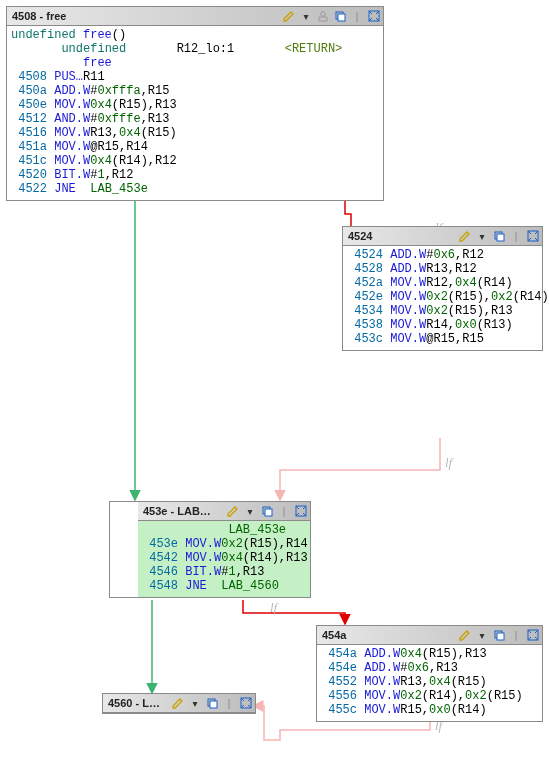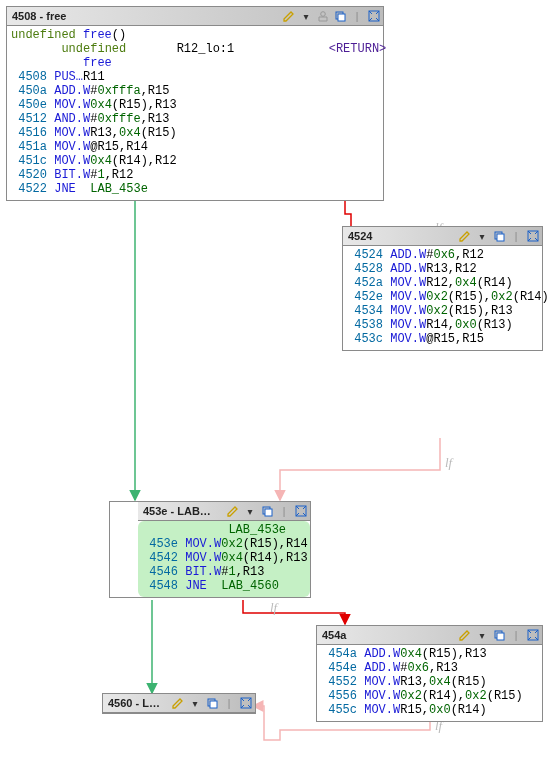--- a/index.html
+++ b/index.html
@@ -56,30 +56,29 @@
     color: #333;
   }
   .tb-btn svg { width: 14px; height: 14px; }
   .content {
     padding: 2px 4px 4px 4px;
     white-space: pre;
     line-height: 14px;
   }
   .highlight .content {
     background: #c5f0c5;
-    border-radius: 6px;
   }
   .addr { color: #0369a1; }
   .mnem { color: #1a1ad6; }
   .reg  { color: #000000; }
   .num  { color: #006400; }
   .kw   { color: #1a1ad6; }
-  .type { color: #4d7c0f; margin-top: 19px; }
+  .type { color: #0f766e; margin-top: 19px; }
   .lbl  { color: #006400; }
-  .ret  { color: #4c1d95; margin-left: 44px; }
+  .ret  { color: #4d7c0f; }
   .lf-label {
     position: absolute;
     font-family: "Times New Roman", serif;
     font-style: italic;
     font-size: 13px;
     color: #bbb;
   }
 </style>
 </head>
 <body>

